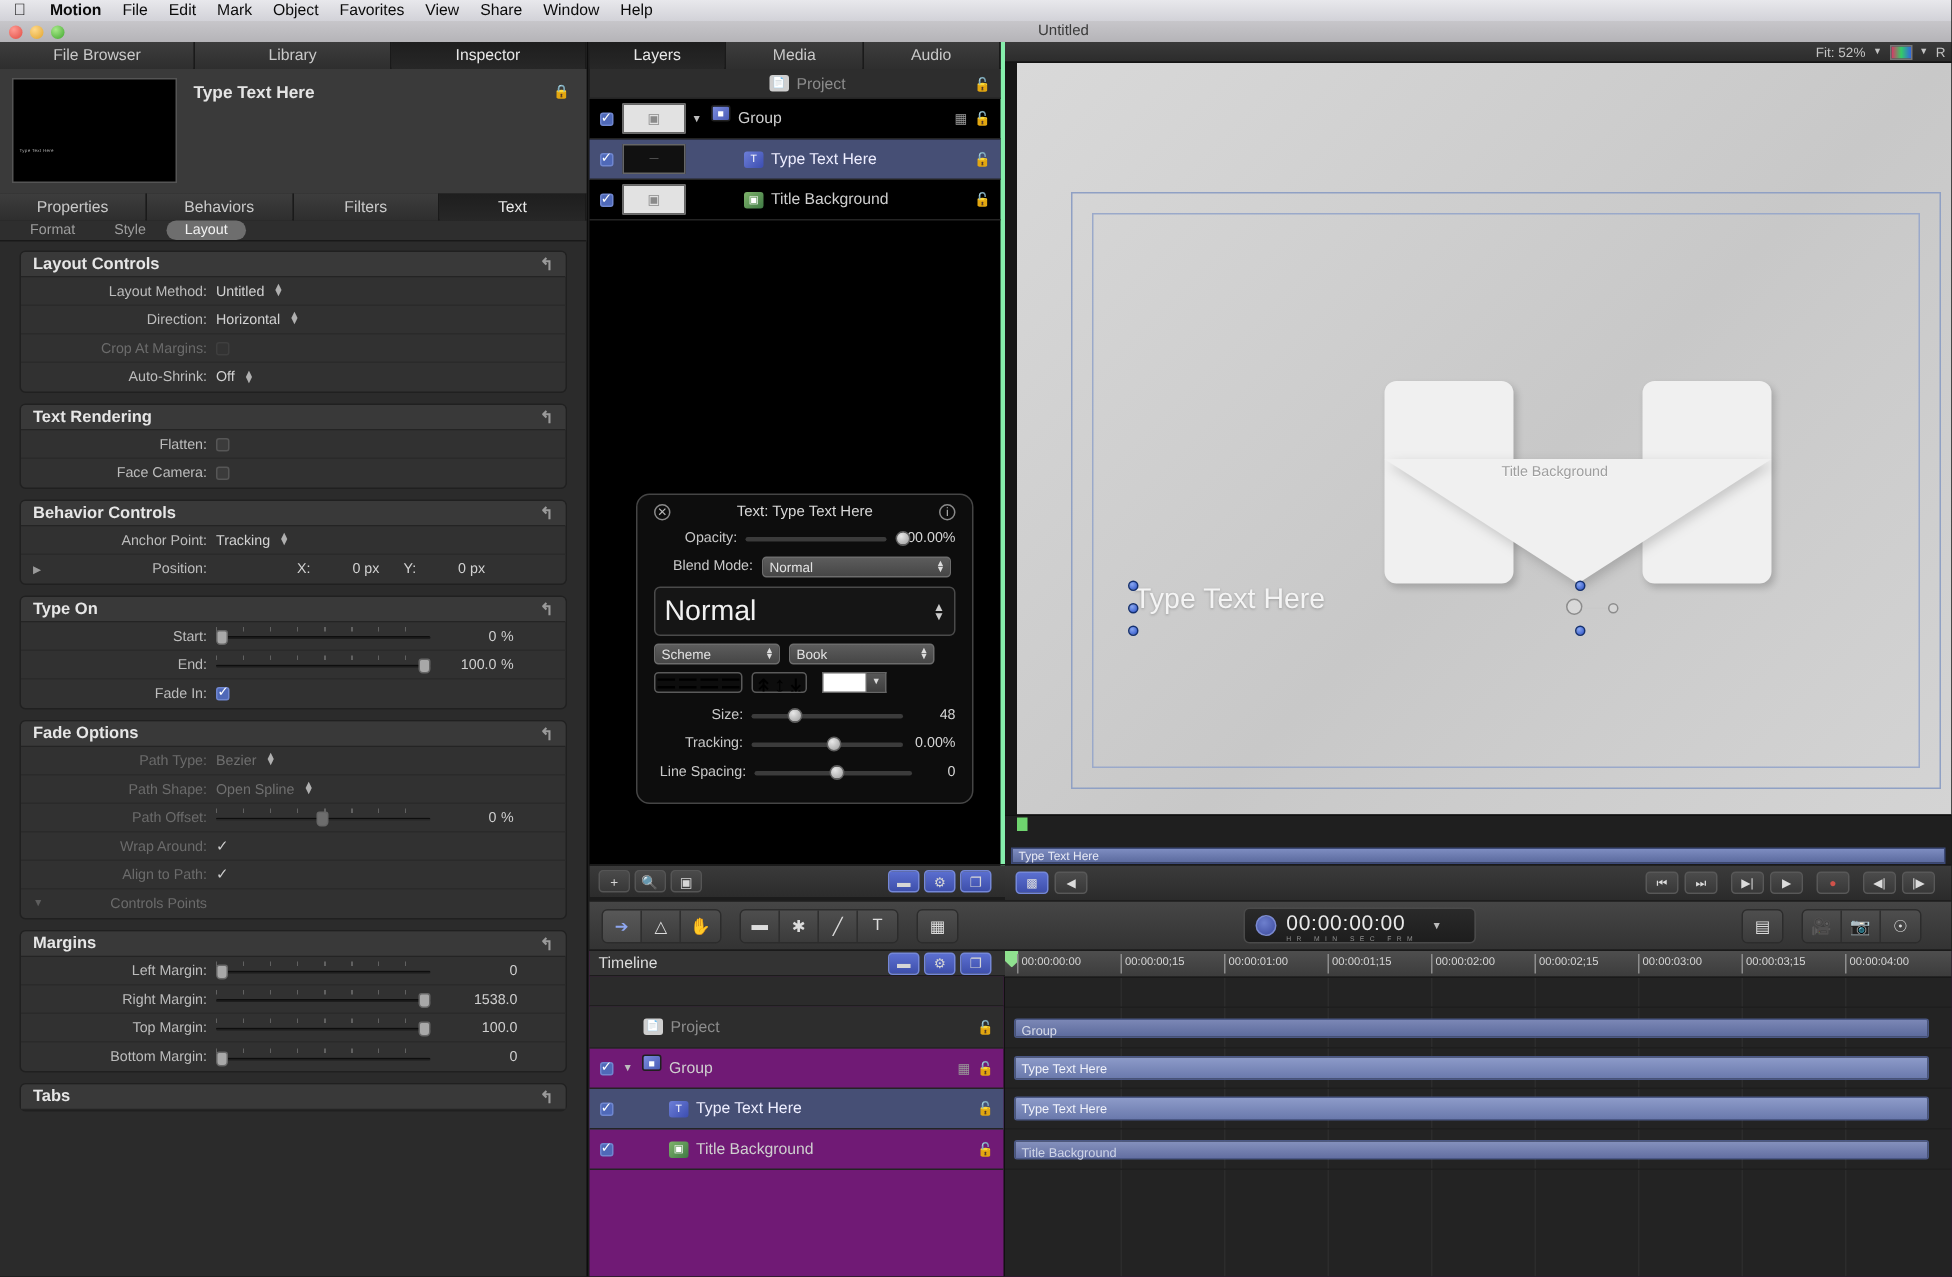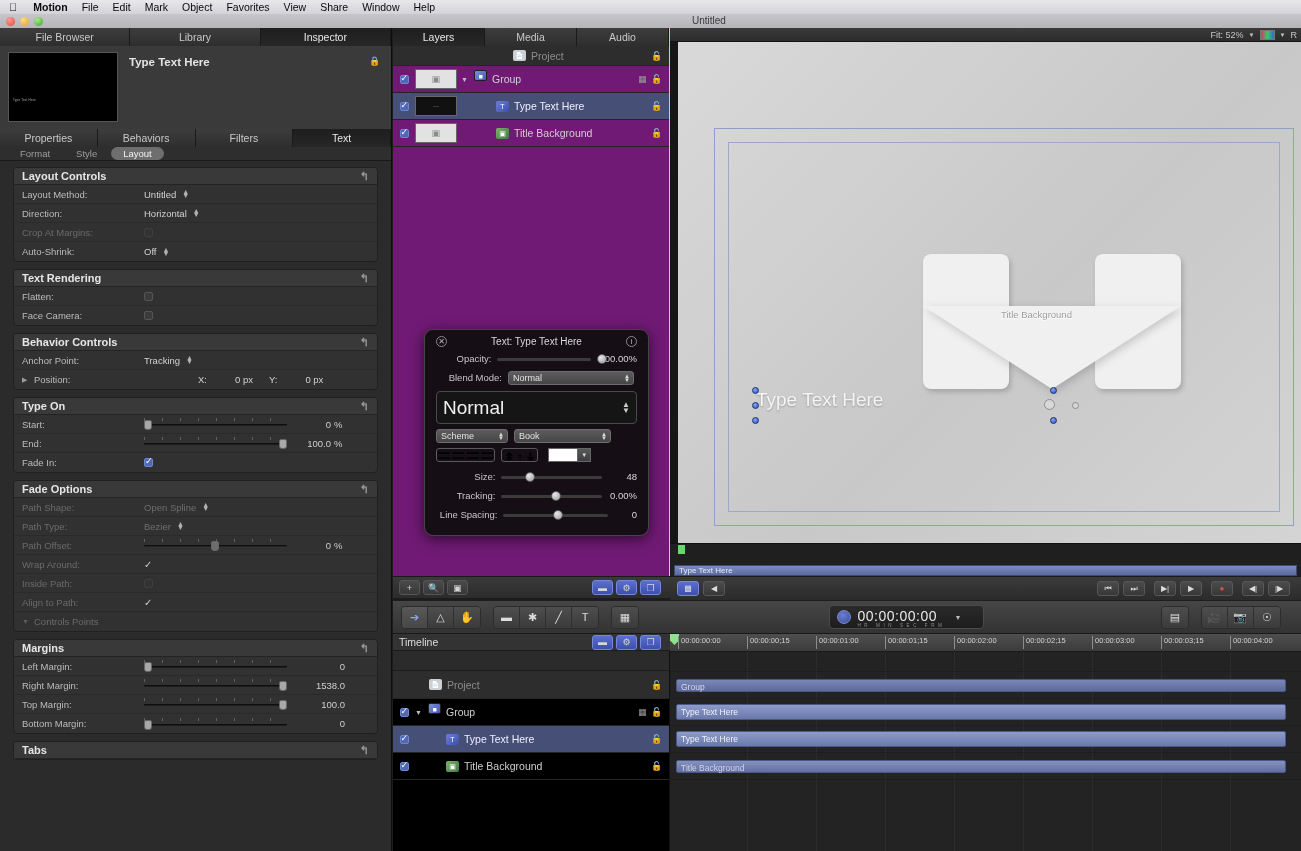--- a/index.html
+++ b/index.html
@@ -49,21 +49,21 @@
 
   .insp-body{height:calc(823px - 83px - 18px - 14px);overflow:hidden;padding:6px 13px 0 13px;}
 
   .grp{background:#313131;border:1px solid #202020;border-radius:4px;margin-bottom:7px;}
   .grp-hd{display:flex;align-items:center;justify-content:space-between;
     height:17px;padding:0 8px;background:#393939;border-bottom:1px solid #242424;
     border-radius:3px 3px 0 0;font-size:11px;color:#e6e6e6;font-weight:bold;}
   .reset{color:#9a9a9a;font-size:11px;}
   .row{display:flex;align-items:center;height:19px;padding:0 8px;border-bottom:1px solid #2a2a2a;}
   .row:last-child{border-bottom:none;}
-  .row .lbl{width:122px;text-align:left;font-size:9.5px;color:#bcbcbc;padding-right:16px;}
+  .row .lbl{width:122px;text-align:right;font-size:9.5px;color:#bcbcbc;padding-right:6px;}
   .row.dim .lbl{color:#6b6b6b;}
   .row .val{font-size:9.5px;color:#d2d2d2;}
   .row.dim .val{color:#6f6f6f;}
   .stepper{display:inline-block;font-size:7px;color:#b0b0b0;line-height:4px;margin-left:6px;
     vertical-align:middle;}
   .chk{width:9px;height:9px;border:1px solid #565656;background:#3b3b3b;border-radius:2px;display:inline-block;}
   .chk.on{background:#4f69b8;border-color:#6f86cf;position:relative;}
   .chk.on:after{content:"✓";position:absolute;left:0px;top:-3px;color:#fff;font-size:9px;}
   .chk.dimbox{border-color:#3f3f3f;background:#333;}
   .tick{color:#cdcdcd;font-size:10px;}
@@ -77,22 +77,22 @@
   .sld .knb{position:absolute;top:3px;width:8px;height:10px;background:#a8a8a8;
     border:1px solid #666;border-radius:2px 2px 3px 3px;}
   .sld.dim .trk{background:#262626;}
   .sld.dim .knb{background:#6d6d6d;}
   .numv{font-size:9.5px;color:#cfcfcf;width:44px;text-align:right;display:inline-block;}
   .unit{font-size:9.5px;color:#cfcfcf;margin-left:3px;}
   .tri{font-size:7px;color:#9a9a9a;width:12px;display:inline-block;}
   .tri.dim{color:#5e5e5e;}
 
   
-  .layerspanel{position:absolute;left:393px;top:28px;width:277px;height:570px;background:#701a75;
-    border-right:1px solid #86efac;}
+  .layerspanel{position:absolute;left:393px;top:28px;width:277px;height:570px;background:#000000;
+    border-right:3px solid #86efac;}
   .lp-list{padding-top:0;}
   .lrow{display:flex;align-items:center;height:27px;border-bottom:1px solid #242424;
     font-size:10.5px;color:#cfcfcf;padding-right:6px;}
   .lrow.proj{height:20px;color:#8c8c8c;background:#2d2d2d;}
   .lrow.sel{background:#464f75;color:#eef;}
   .lrow .cb{width:22px;display:flex;justify-content:center;}
   .lrow .thumb{width:42px;height:20px;background:#e2e2e2;border:1px solid #666;
     display:flex;align-items:center;justify-content:center;margin-right:4px;}
   .lrow .thumb.dark{background:#111;}
   .lrow .thumb .mk{font-size:9px;color:#8a8a8a;}
@@ -203,21 +203,21 @@
   .timecode{height:24px;min-width:155px;background:linear-gradient(to bottom,#2a2a2a,#1d1d1d);
     border:1px solid #4a4a4a;border-radius:4px;display:flex;align-items:center;
     padding:0 7px;color:#e9e9e9;}
   .tc-dial{width:14px;height:14px;border-radius:50%;border:1px solid #7b8ad0;
     background:radial-gradient(circle at 40% 35%,#6d7fcd,#3c4a9e);margin-right:7px;}
   .tc-num{font-size:14px;letter-spacing:.5px;font-family:"Liberation Sans",sans-serif;}
   .tc-sub{font-size:4.5px;color:#8e8e8e;letter-spacing:3.6px;margin-top:-2px;}
   .tc-ar{margin-left:9px;font-size:7px;color:#bbb;}
 
   
-  .tlpanel{position:absolute;left:393px;top:634px;width:908px;height:217px;background:#000000;}
+  .tlpanel{position:absolute;left:393px;top:634px;width:908px;height:217px;background:#701a75;}
   .tl-hd{display:flex;align-items:center;height:17px;width:277px;background:#333;
     border-bottom:1px solid #1c1c1c;padding:0 6px;font-size:10.5px;color:#dcdcdc;}
   .tl-hd .sp{flex:1;}
   .tl-left{position:absolute;left:0;top:0;width:277px;height:217px;border-right:1px solid #111;}
   .tl-right{position:absolute;left:277px;top:0;width:631px;height:217px;background:#232323;}
   .ruler{height:18px;background:linear-gradient(to bottom,#4e4e4e,#3c3c3c);position:relative;
     border-bottom:1px solid #1a1a1a;}
   .ruler .tk{position:absolute;top:2px;font-size:7.5px;color:#d5d5d5;border-left:1px solid #8d8d8d;
     padding-left:2px;height:13px;}
   .playhead{position:absolute;left:0;top:0;width:9px;height:11px;background:#8fe08f;
@@ -379,46 +379,42 @@
           <span class="chk on"></span>
         </div>
       </div>
 
       <div class="grp">
         <div class="grp-hd">
           <span>Fade Options</span>
           <span class="reset">↰</span>
         </div>
         <div class="row dim">
+          <span class="lbl">Path Type:</span>
+          <span class="val">Bezier</span>
+          <span class="stepper">▲<br>▼</span>
+        </div>
+        <div class="row dim">
           <span class="lbl">Path Shape:</span>
           <span class="val">Open Spline</span>
-          <span class="stepper">▲<br>▼</span>
-        </div>
-        <div class="row dim">
-          <span class="lbl">Path Type:</span>
-          <span class="val">Bezier</span>
           <span class="stepper">▲<br>▼</span>
         </div>
         <div class="row dim">
           <span class="lbl">Path Offset:</span>
           <span class="sld dim">
             <span class="ticks"></span>
             <span class="trk"></span>
             <span class="knb" style="left:67px"></span>
           </span>
           <span class="numv">0</span>
           <span class="unit">%</span>
         </div>
         <div class="row">
           <span class="lbl" style="color:#6b6b6b">Wrap Around:</span>
           <span class="tick">✓</span>
-        </div>
-        <div class="row dim">
-          <span class="lbl">Inside Path:</span>
-          <span class="chk dimbox"></span>
         </div>
         <div class="row">
           <span class="lbl" style="color:#6b6b6b">Align to Path:</span>
           <span class="tick">✓</span>
         </div>
         <div class="row dim">
           <span class="tri dim">▼</span>
           <span class="lbl" style="width:110px">Controls Points</span>
         </div>
       </div>
@@ -576,21 +572,21 @@
         <span class="ar">▲<br>▼</span>
       </span>
     </div>
 
     <div class="fontbox">
       <span class="fn">Normal</span>
       <span class="ar">▲<br>▼</span>
     </div>
 
     <div class="hud-2col">
-      <span class="popup" style="width:72px">
+      <span class="popup" style="width:84px">
         <span>Scheme</span>
         <span class="ar">▲<br>▼</span>
       </span>
       <span class="popup" style="width:97px">
         <span>Book</span>
         <span class="ar">▲<br>▼</span>
       </span>
     </div>
 
     <div class="hud-2col" style="align-items:center">

